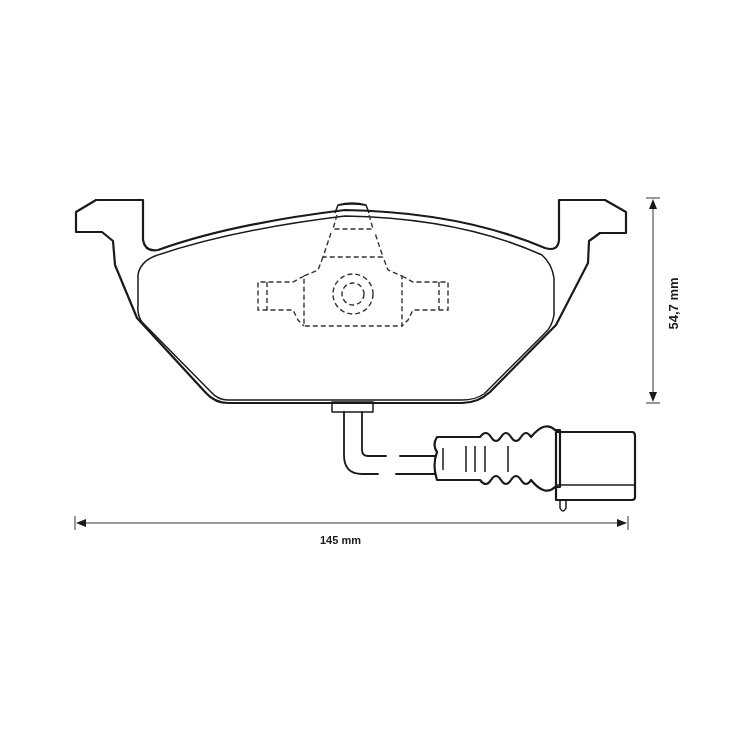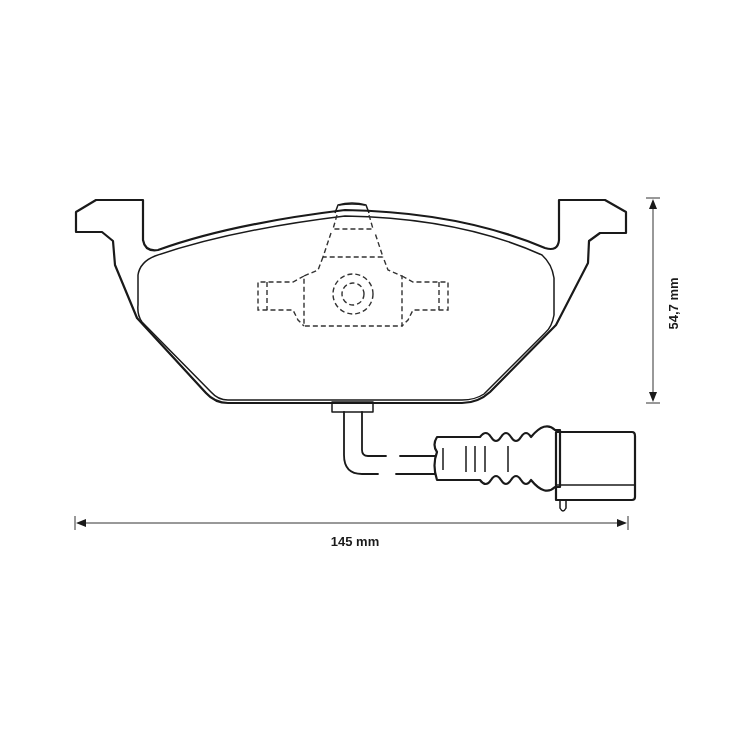--- a/index.html
+++ b/index.html
@@ -70,15 +70,15 @@
 
   <g>
     <line class="dim" x1="646" y1="198" x2="660" y2="198"></line>
     <line class="dim" x1="646" y1="403" x2="660" y2="403"></line>
     <line class="dim" x1="653" y1="202" x2="653" y2="399"></line>
     <polygon class="arrow" points="653,199 649,209 657,209"></polygon>
     <polygon class="arrow" points="653,402 649,392 657,392"></polygon>
   </g>
 </svg>
 
-<div style="position:absolute;left:320px;top:534px;width:70px;text-align:center;font-family:'Liberation Sans',sans-serif;font-size:13px;font-weight:bold;color:#1a1a1a;">145 mm</div>
+<div style="position:absolute;left:320px;top:534px;width:70px;font-family:'Liberation Sans',sans-serif;font-size:11px;font-weight:bold;color:#1a1a1a;">145 mm</div>
 
 <div style="position:absolute;left:638px;top:296px;width:70px;text-align:center;font-family:'Liberation Sans',sans-serif;font-size:13px;font-weight:bold;color:#1a1a1a;transform:rotate(-90deg);transform-origin:center;">54,7 mm</div>
 
 </body></html>

